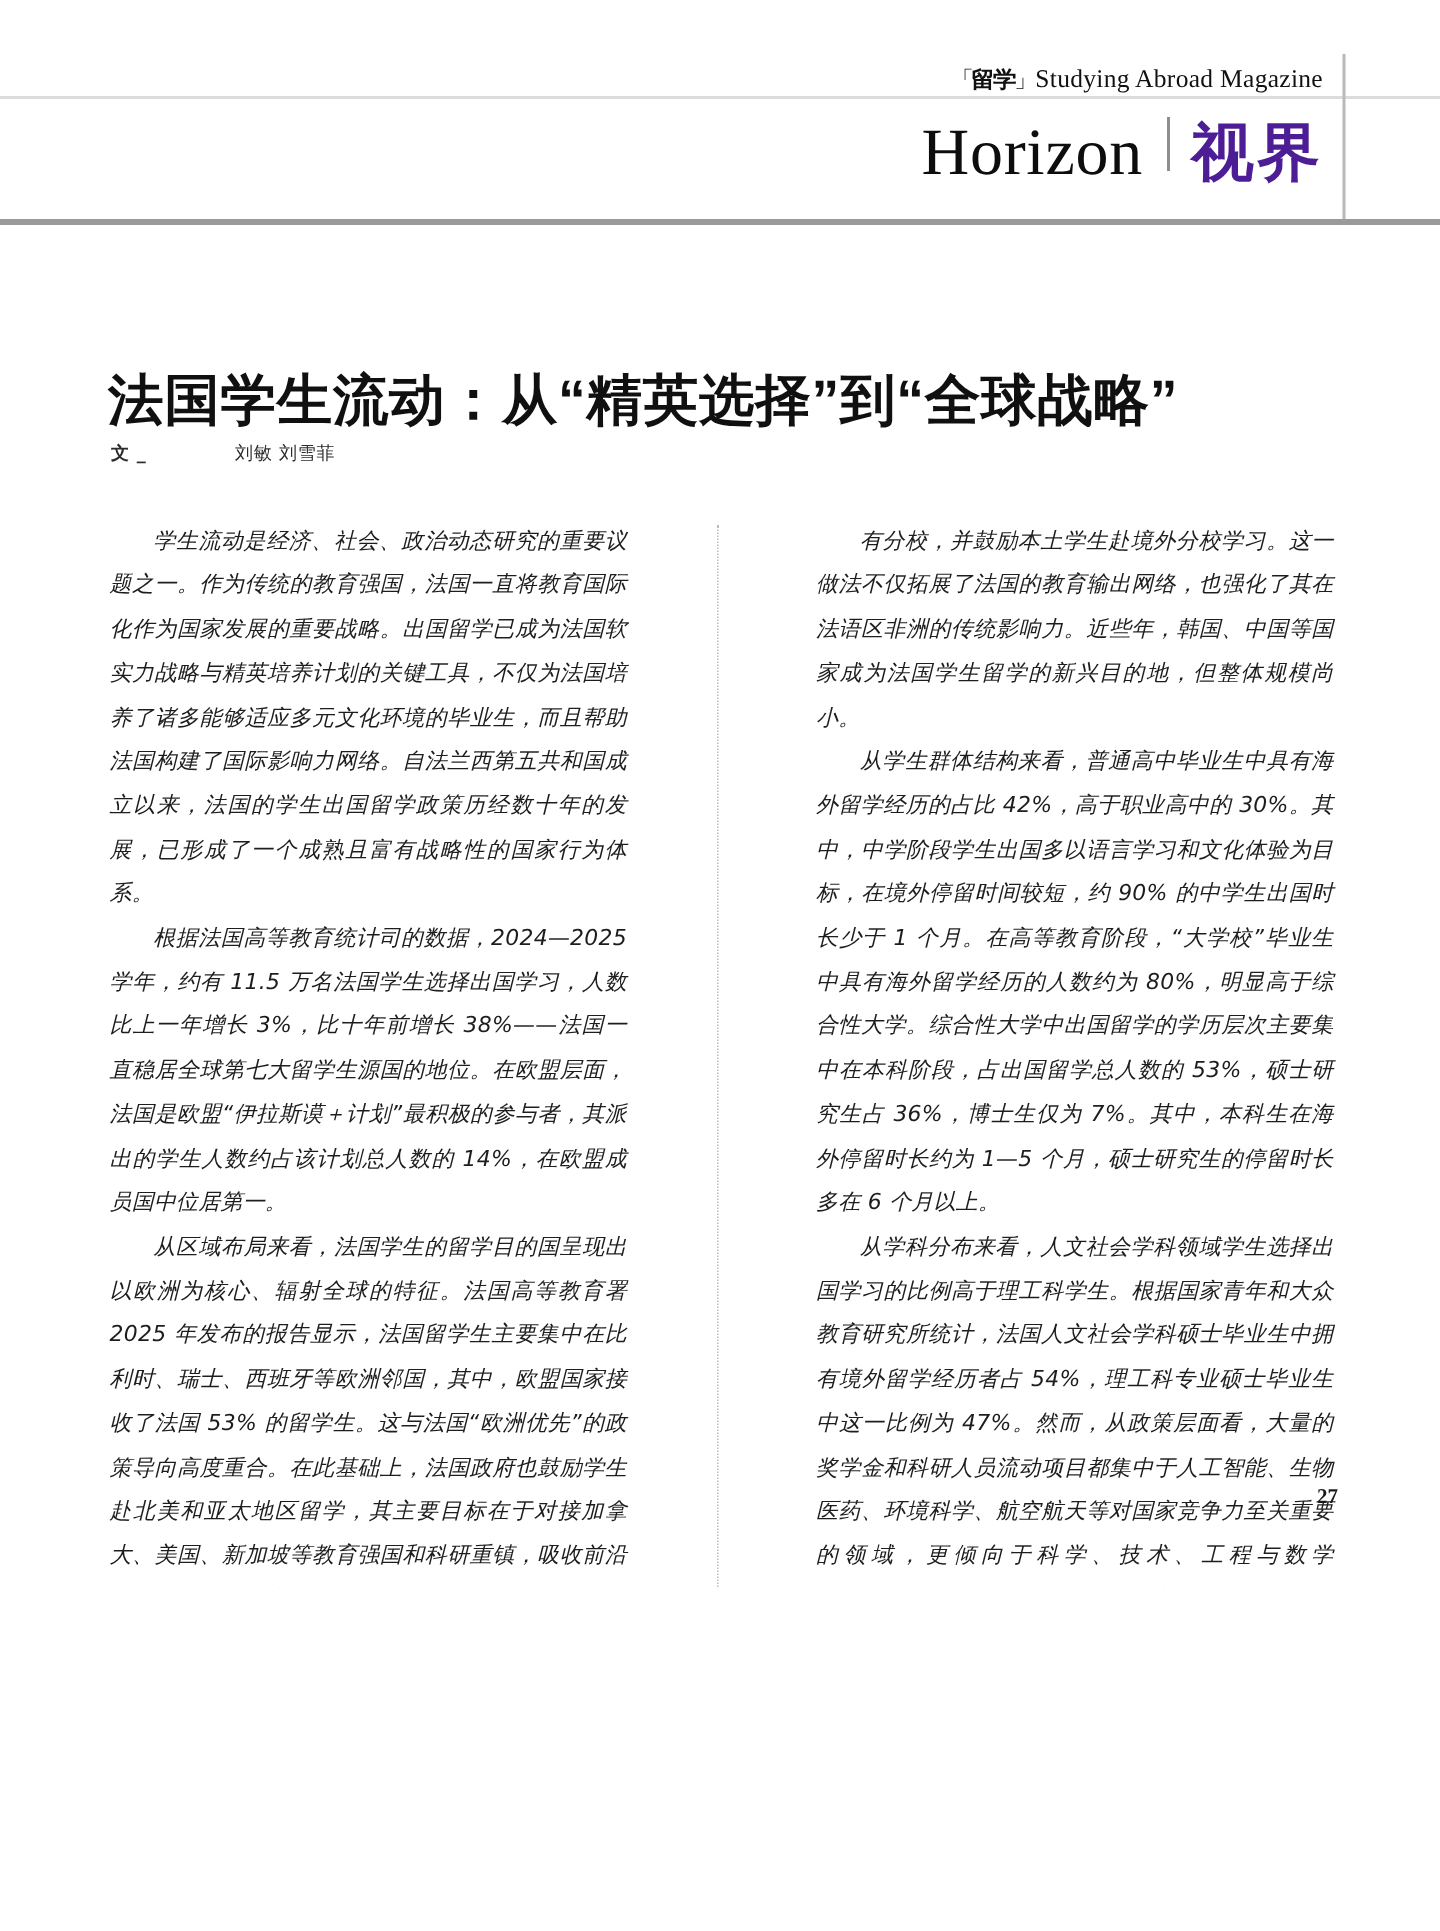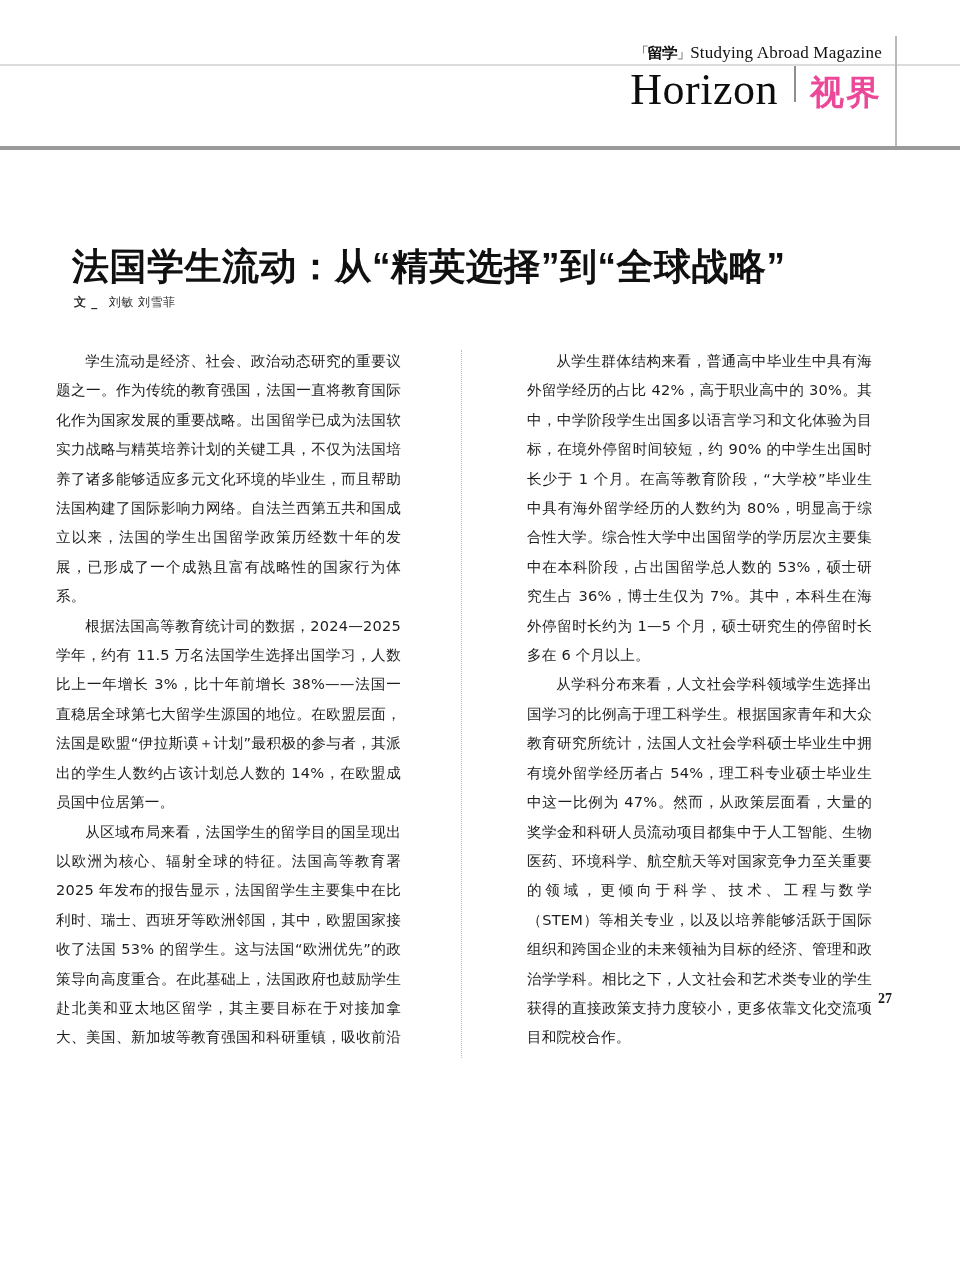--- a/index.html
+++ b/index.html
@@ -72,21 +72,21 @@
   }
   .kicker .brackets .blk {
     display: inline-block;
     color: #111;
     font-weight: 700;
     transform: scaleX(1.05);
   }
   .masthead-title {
     position: absolute;
     right: 78px;
-    top: 68px;
+    top: 80px;
     display: flex;
     align-items: baseline;
     gap: 0;
     white-space: nowrap;
   }
   .masthead-title .en {
     font-family: "Liberation Serif", "DejaVu Serif", serif;
     font-size: 44px;
     font-weight: 400;
     letter-spacing: 0.5px;
@@ -97,24 +97,24 @@
     display: inline-block;
     width: 2px;
     height: 36px;
     background: #8e8e8e;
     margin: 0 14px 0 16px;
     position: relative;
     top: -2px;
   }
   .masthead-title .cn {
     font-family: "DejaVu Sans", "Liberation Sans", sans-serif;
-    font-size: 34px;
+    font-size: 42px;
     font-weight: 700;
     letter-spacing: 2px;
-    color: #ec4899;
+    color: #4c1d95;
     line-height: 1;
   }
 
   
   .article-title {
     position: absolute;
     left: 72px;
     top: 219px;
     width: 830px;
     font-family: Liberation Sans, sans-serif;
@@ -133,29 +133,31 @@
     font-size: 12px;
     color: #2b2b2b;
     letter-spacing: 0.5px;
   }
   .byline .label {
     font-weight: 700;
     margin-right: 11px;
   }
   .byline .names {
     font-weight: 400;
+    margin-left: 48px;
   }
 
   
   .columns {
     position: absolute;
-    left: 56px;
+    left: 73px;
     top: 346px;
     width: 816px;
     height: 860px;
+    font-style: italic;
   }
   .col {
     position: absolute;
     top: 0;
     width: 345px;
     height: 860px;
   }
   .col-left  { left: 0; }
   .col-right { left: 471px; }
   .col-divider {
@@ -232,20 +234,21 @@
 
     <div class="col col-left">
       <p class="para">学生流动是经济、社会、政治动态研究的重要议题之一。作为传统的教育强国，法国一直将教育国际化作为国家发展的重要战略。出国留学已成为法国软实力战略与精英培养计划的关键工具，不仅为法国培养了诸多能够适应多元文化环境的毕业生，而且帮助法国构建了国际影响力网络。自法兰西第五共和国成立以来，法国的学生出国留学政策历经数十年的发展，已形成了一个成熟且富有战略性的国家行为体系。</p>
       <p class="para">根据法国高等教育统计司的数据，2024—2025 学年，约有 11.5 万名法国学生选择出国学习，人数比上一年增长 3%，比十年前增长 38%——法国一直稳居全球第七大留学生源国的地位。在欧盟层面，法国是欧盟“伊拉斯谟＋计划”最积极的参与者，其派出的学生人数约占该计划总人数的 14%，在欧盟成员国中位居第一。</p>
       <p class="para">从区域布局来看，法国学生的留学目的国呈现出以欧洲为核心、辐射全球的特征。法国高等教育署 2025 年发布的报告显示，法国留学生主要集中在比利时、瑞士、西班牙等欧洲邻国，其中，欧盟国家接收了法国 53% 的留学生。这与法国“欧洲优先”的政策导向高度重合。在此基础上，法国政府也鼓励学生赴北美和亚太地区留学，其主要目标在于对接加拿大、美国、新加坡等教育强国和科研重镇，吸收前沿知识和技术，培养具有国际视野的高层次科技人才。此外，不少法国高校（如巴黎第九大学、埃塞克高等商学院）在法语区非洲国家设</p>
     </div>
 
     <div class="col-divider"></div>
 
     <div class="col col-right">
+      <p class="para">有分校，并鼓励本土学生赴境外分校学习。这一做法不仅拓展了法国的教育输出网络，也强化了其在法语区非洲的传统影响力。近些年，韩国、中国等国家成为法国学生留学的新兴目的地，但整体规模尚小。</p>
       <p class="para">从学生群体结构来看，普通高中毕业生中具有海外留学经历的占比 42%，高于职业高中的 30%。其中，中学阶段学生出国多以语言学习和文化体验为目标，在境外停留时间较短，约 90% 的中学生出国时长少于 1 个月。在高等教育阶段，“大学校”毕业生中具有海外留学经历的人数约为 80%，明显高于综合性大学。综合性大学中出国留学的学历层次主要集中在本科阶段，占出国留学总人数的 53%，硕士研究生占 36%，博士生仅为 7%。其中，本科生在海外停留时长约为 1—5 个月，硕士研究生的停留时长多在 6 个月以上。</p>
       <p class="para">从学科分布来看，人文社会学科领域学生选择出国学习的比例高于理工科学生。根据国家青年和大众教育研究所统计，法国人文社会学科硕士毕业生中拥有境外留学经历者占 54%，理工科专业硕士毕业生中这一比例为 47%。然而，从政策层面看，大量的奖学金和科研人员流动项目都集中于人工智能、生物医药、环境科学、航空航天等对国家竞争力至关重要的领域，更倾向于科学、技术、工程与数学（STEM）等相关专业，以及以培养能够活跃于国际组织和跨国企业的未来领袖为目标的经济、管理和政治学学科。相比之下，人文社会和艺术类专业的学生获得的直接政策支持力度较小，更多依靠文化交流项目和院校合作。</p>
     </div>
   </div>
 
   <div class="folio">27</div>
 
 </div>
 
 </body></html>

